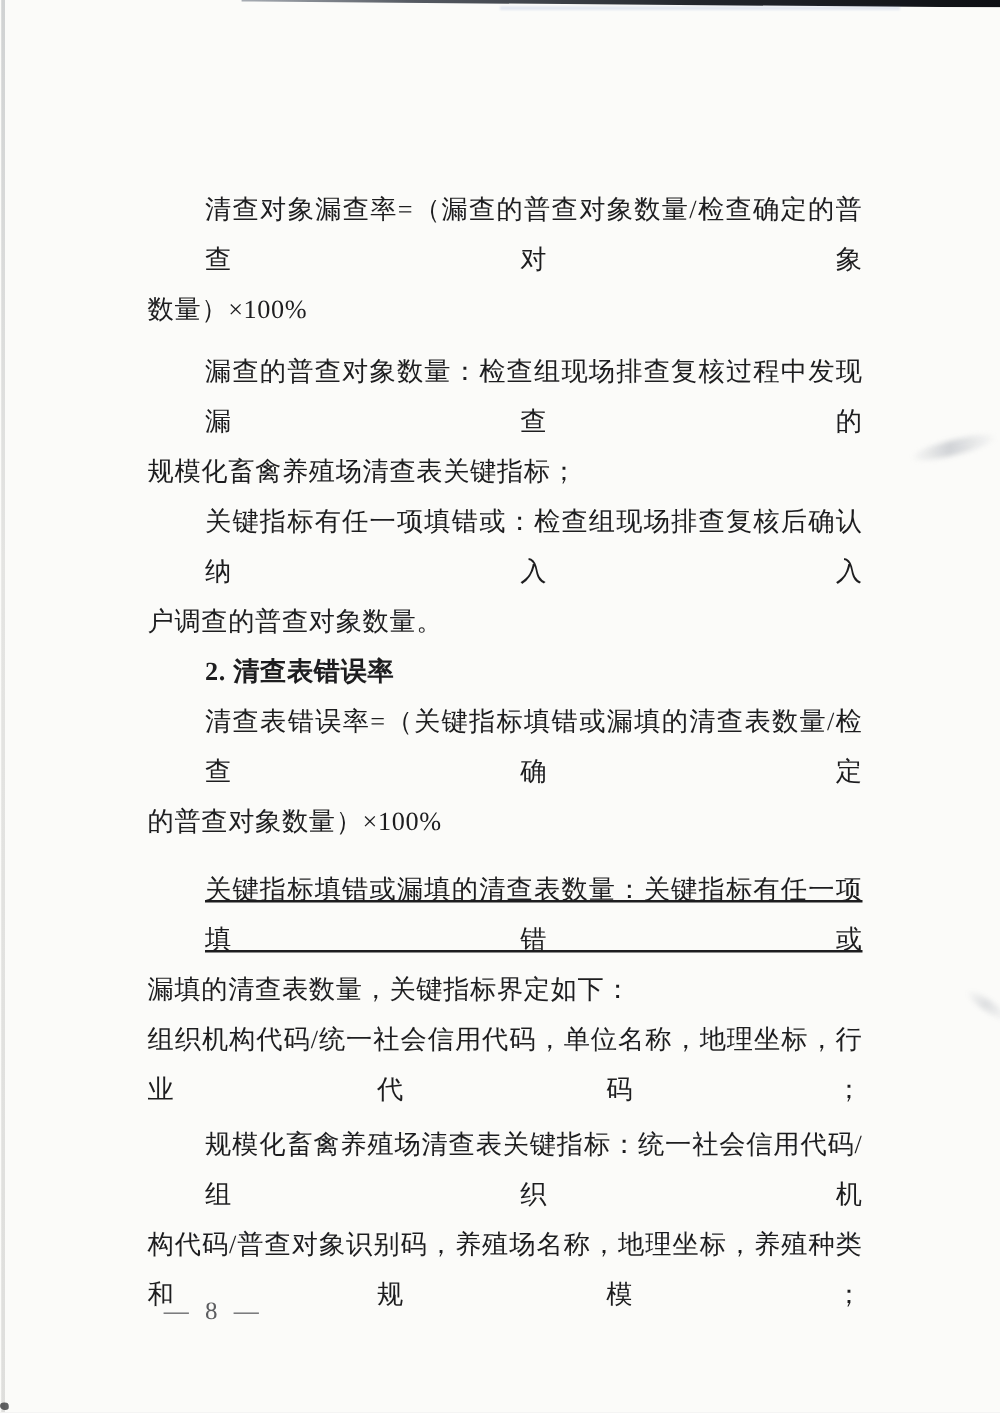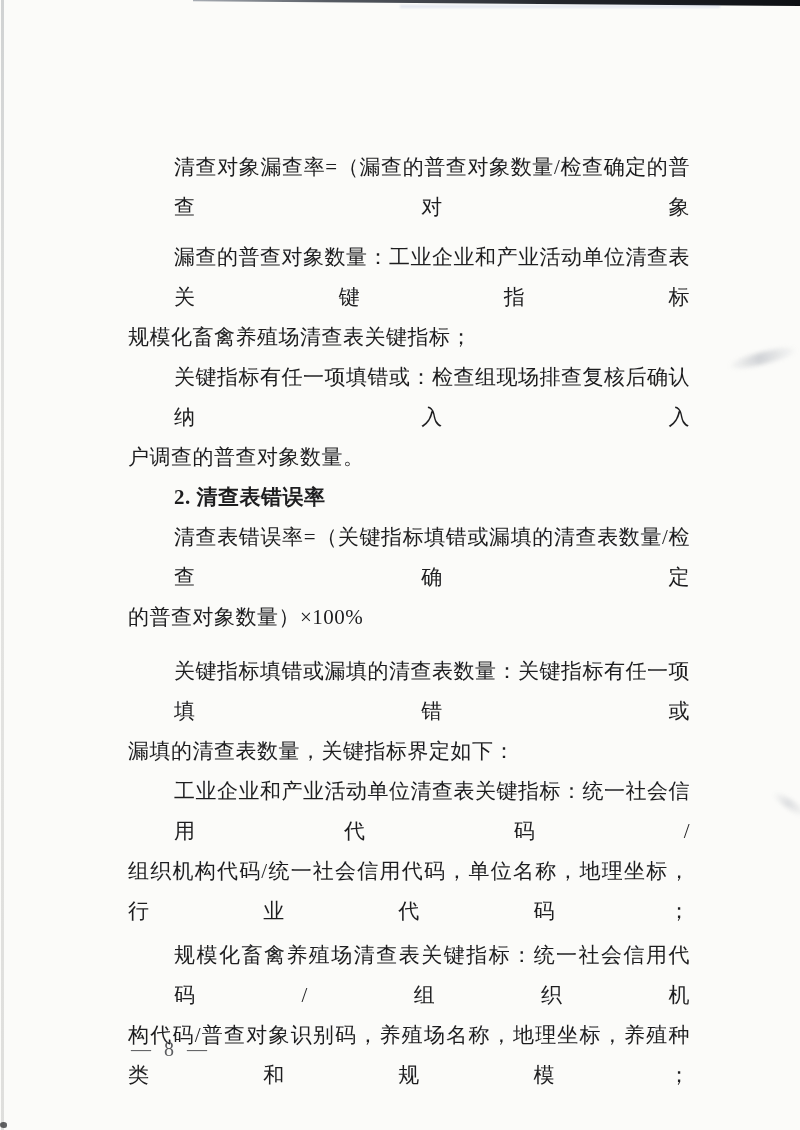--- a/index.html
+++ b/index.html
@@ -58,21 +58,20 @@
     position: absolute;
     left: 118px;
     top: 147px;
     width: 572px;
     font-size: 21px;
     line-height: 40px;
     letter-spacing: 0.5px;
   }
   .line {
     text-align: left;
-    margin-left: 10px;
   }
   .line.stretch {
     text-align: justify;
     text-align-last: justify;
   }
   .line.indent { padding-left: 46px; }
   .line.bold { font-weight: bold; }
 
   .page-number {
     position: absolute;
@@ -91,29 +90,29 @@
 <div class="page">
   <div class="scan-edge-top"></div>
   <div class="scan-edge-top-glow"></div>
   <div class="scan-edge-left"></div>
   <div class="scan-smudge smudge-1"></div>
   <div class="scan-smudge smudge-2"></div>
   <div class="scan-speck"></div>
 
   <main class="content" id="doc-lines">
       <div class="line stretch indent">清查对象漏查率=（漏查的普查对象数量/检查确定的普查对象</div>
-      <div class="line stretch indent" style="margin-top: 10px;">漏查的普查对象数量：工业企业和产业活动单位清查表关键指标</div>
+      <div class="line">数量）×100%</div>
+      <div class="line stretch indent" style="margin-top: 10px;">漏查的普查对象数量：检查组现场排查复核过程中发现漏查的</div>
       <div class="line">规模化畜禽养殖场清查表关键指标；</div>
       <div class="line stretch indent">关键指标有任一项填错或：检查组现场排查复核后确认纳入入</div>
       <div class="line">户调查的普查对象数量。</div>
       <div class="line indent bold">2. 清查表错误率</div>
       <div class="line stretch indent">清查表错误率=（关键指标填错或漏填的清查表数量/检查确定</div>
       <div class="line">的普查对象数量）×100%</div>
-      <div class="line stretch indent" style="margin-top: 14px;">关键指标填错或漏填的清查表数量：关键指标有任一项填错或</div>
+      <div class="line stretch indent" style="margin-top: 14px; text-decoration: underline;">关键指标填错或漏填的清查表数量：关键指标有任一项填错或</div>
       <div class="line">漏填的清查表数量，关键指标界定如下：</div>
-      <div class="line stretch indent">工业企业和产业活动单位清查表关键指标：统一社会信用代码/</div>
       <div class="line stretch">组织机构代码/统一社会信用代码，单位名称，地理坐标，行业代码；</div>
       <div class="line stretch indent" style="margin-top: 4px;">规模化畜禽养殖场清查表关键指标：统一社会信用代码/组织机</div>
       <div class="line stretch">构代码/普查对象识别码，养殖场名称，地理坐标，养殖种类和规模；</div>
     </main>
 
   <div class="page-number">— 8 —</div>
 </div>
 
 </body></html>

